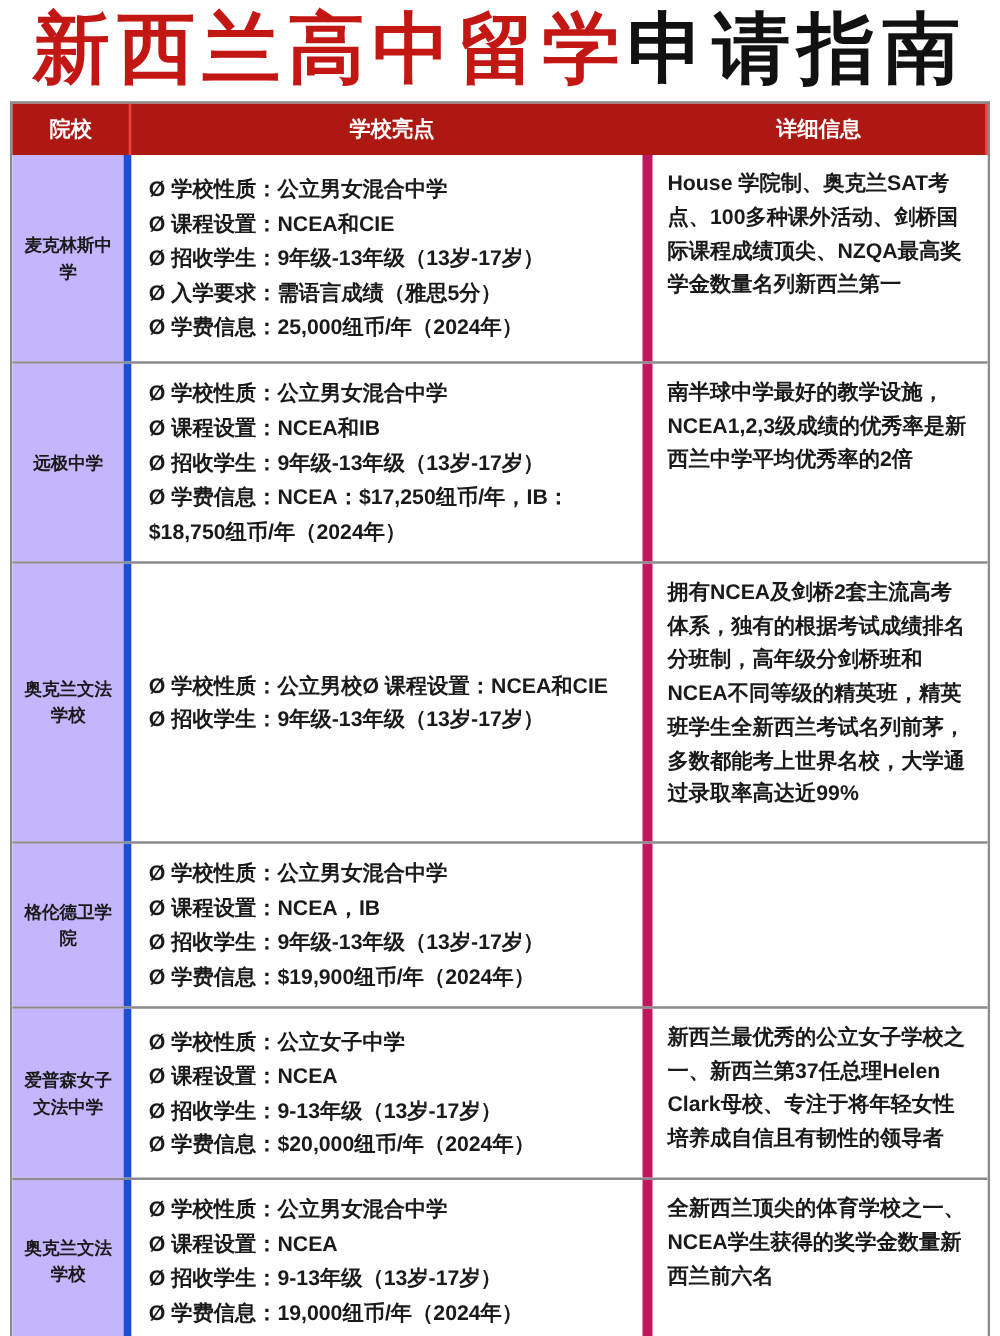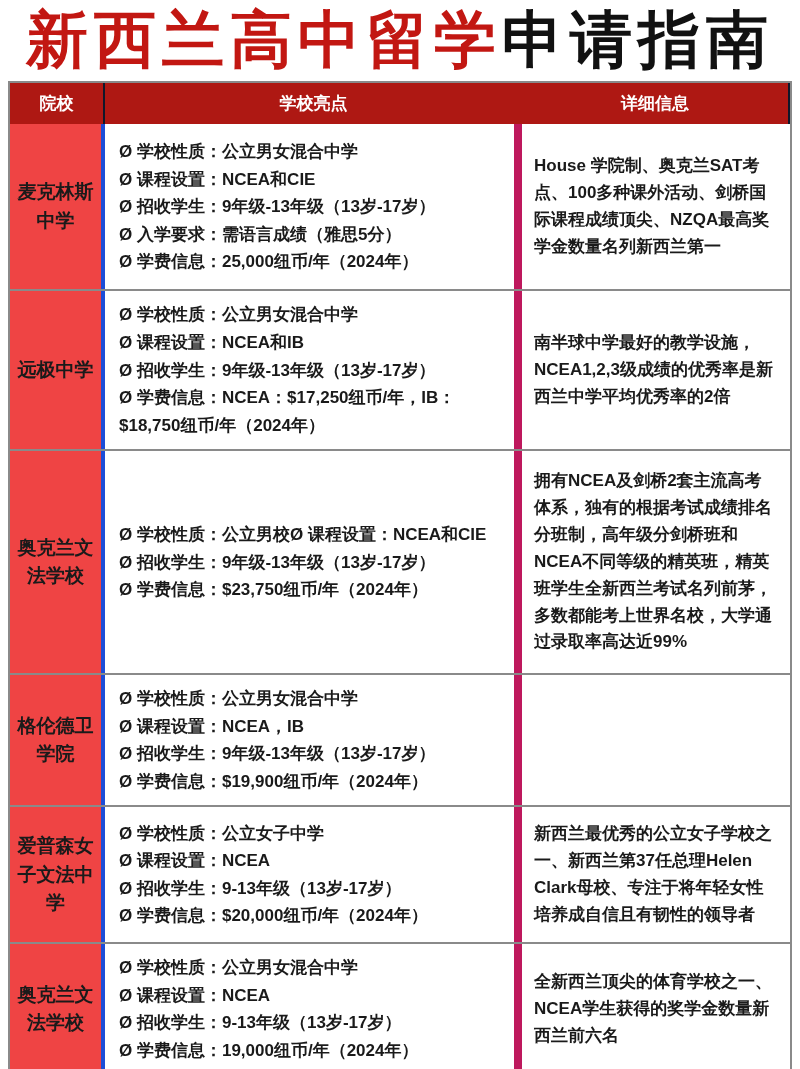--- a/index.html
+++ b/index.html
@@ -37,56 +37,56 @@
     font-size: 17px;
     min-height: 41px;
   }
   .th {
     display: flex;
     align-items: center;
     justify-content: center;
     text-align: center;
     padding: 2px 4px;
   }
-  .th.col1, .th.col2 { border-right: 2px solid #0f172a; }
+  .th.col1, .th.col2 { border-right: 2px solid #ef4444; }
 
   .tr {
     display: grid;
     grid-template-columns: 95px 1fr 268px;
     border-top: 2px solid #8a8a8a;
     background: #ffffff;
   }
   .thead + #tbody .tr:first-child { border-top: none; }
   .td { box-sizing: border-box; }
   .td.col1 {
-    background: #ef4444;
-    border-right: 4px solid #1d4ed8;
+    background: #c4b5fd;
+    border-right: 6px solid #1d4ed8;
     display: flex;
     align-items: center;
     justify-content: center;
     text-align: center;
     font-weight: 700;
-    font-size: 19px;
+    font-size: 14px;
     line-height: 1.5;
     padding: 6px 5px;
   }
   .td.col2 {
     border-right: 8px solid #be185d;
     display: flex;
     align-items: center;
     padding: 10px 14px;
   }
   .details {
     font-size: 17px;
     font-weight: 700;
     line-height: 1.62;
   }
   .td.col3 {
     display: flex;
-    align-items: center;
+    align-items: flex-start;
     padding: 10px 12px;
   }
   .highlight {
     font-size: 17px;
     font-weight: 700;
     line-height: 1.58;
   }
 </style>
 </head>
 <body>
@@ -138,21 +138,20 @@
   </div>
 
   <div class="tr" style="min-height: 222px;">
     <div class="td col1">
       <span class="school-name">奥克兰文法学校</span>
     </div>
     <div class="td col2">
       <div class="details">
               <div class="detail-line">Ø 学校性质：公立男校Ø 课程设置：NCEA和CIE</div>
               <div class="detail-line">Ø 招收学生：9年级-13年级（13岁-17岁）</div>
-              <div class="detail-line">Ø 学费信息：$23,750纽币/年（2024年）</div>
             </div>
     </div>
     <div class="td col3">
       <div class="highlight">拥有NCEA及剑桥2套主流高考体系，独有的根据考试成绩排名分班制，高年级分剑桥班和NCEA不同等级的精英班，精英班学生全新西兰考试名列前茅，多数都能考上世界名校，大学通过录取率高达近99%</div>
     </div>
   </div>
 
   <div class="tr" style="min-height: 130px;">
     <div class="td col1">
       <span class="school-name">格伦德卫学院</span>

